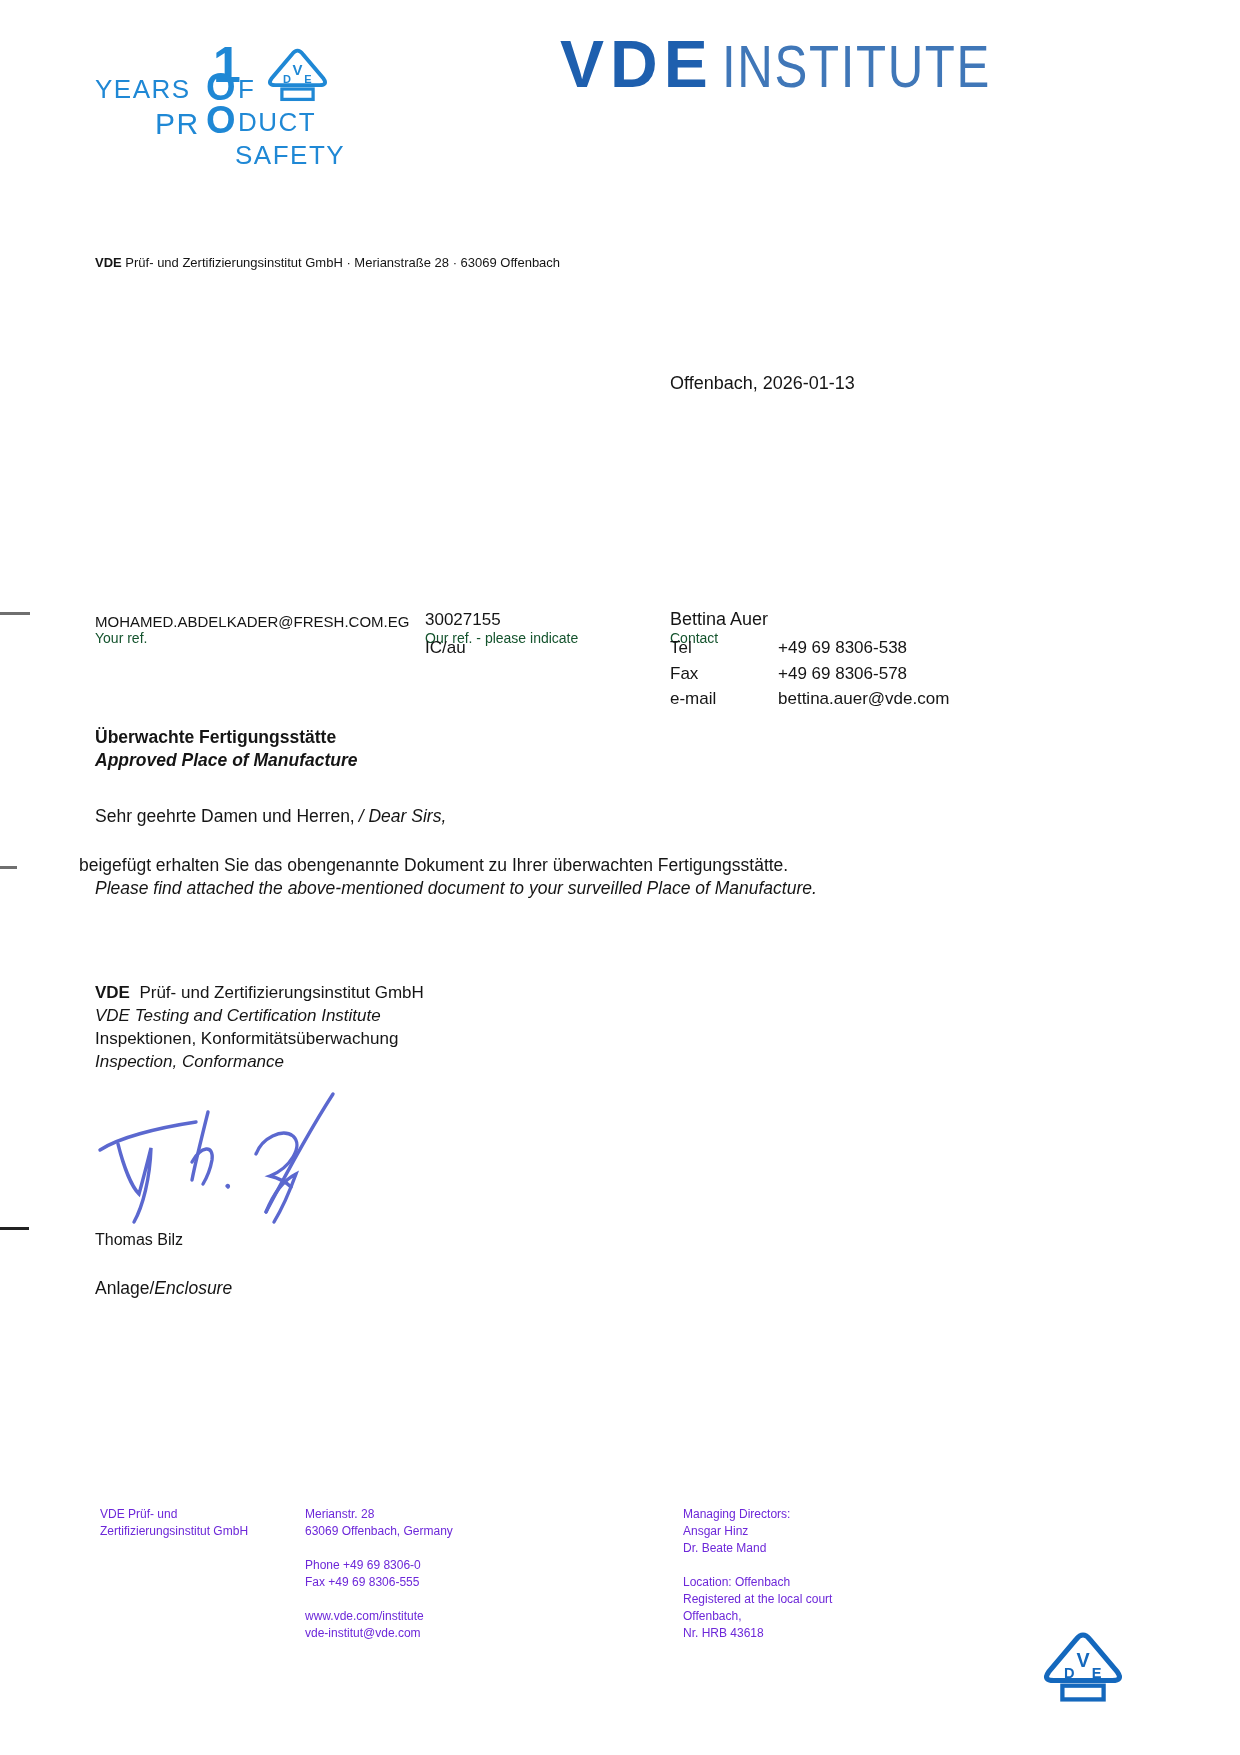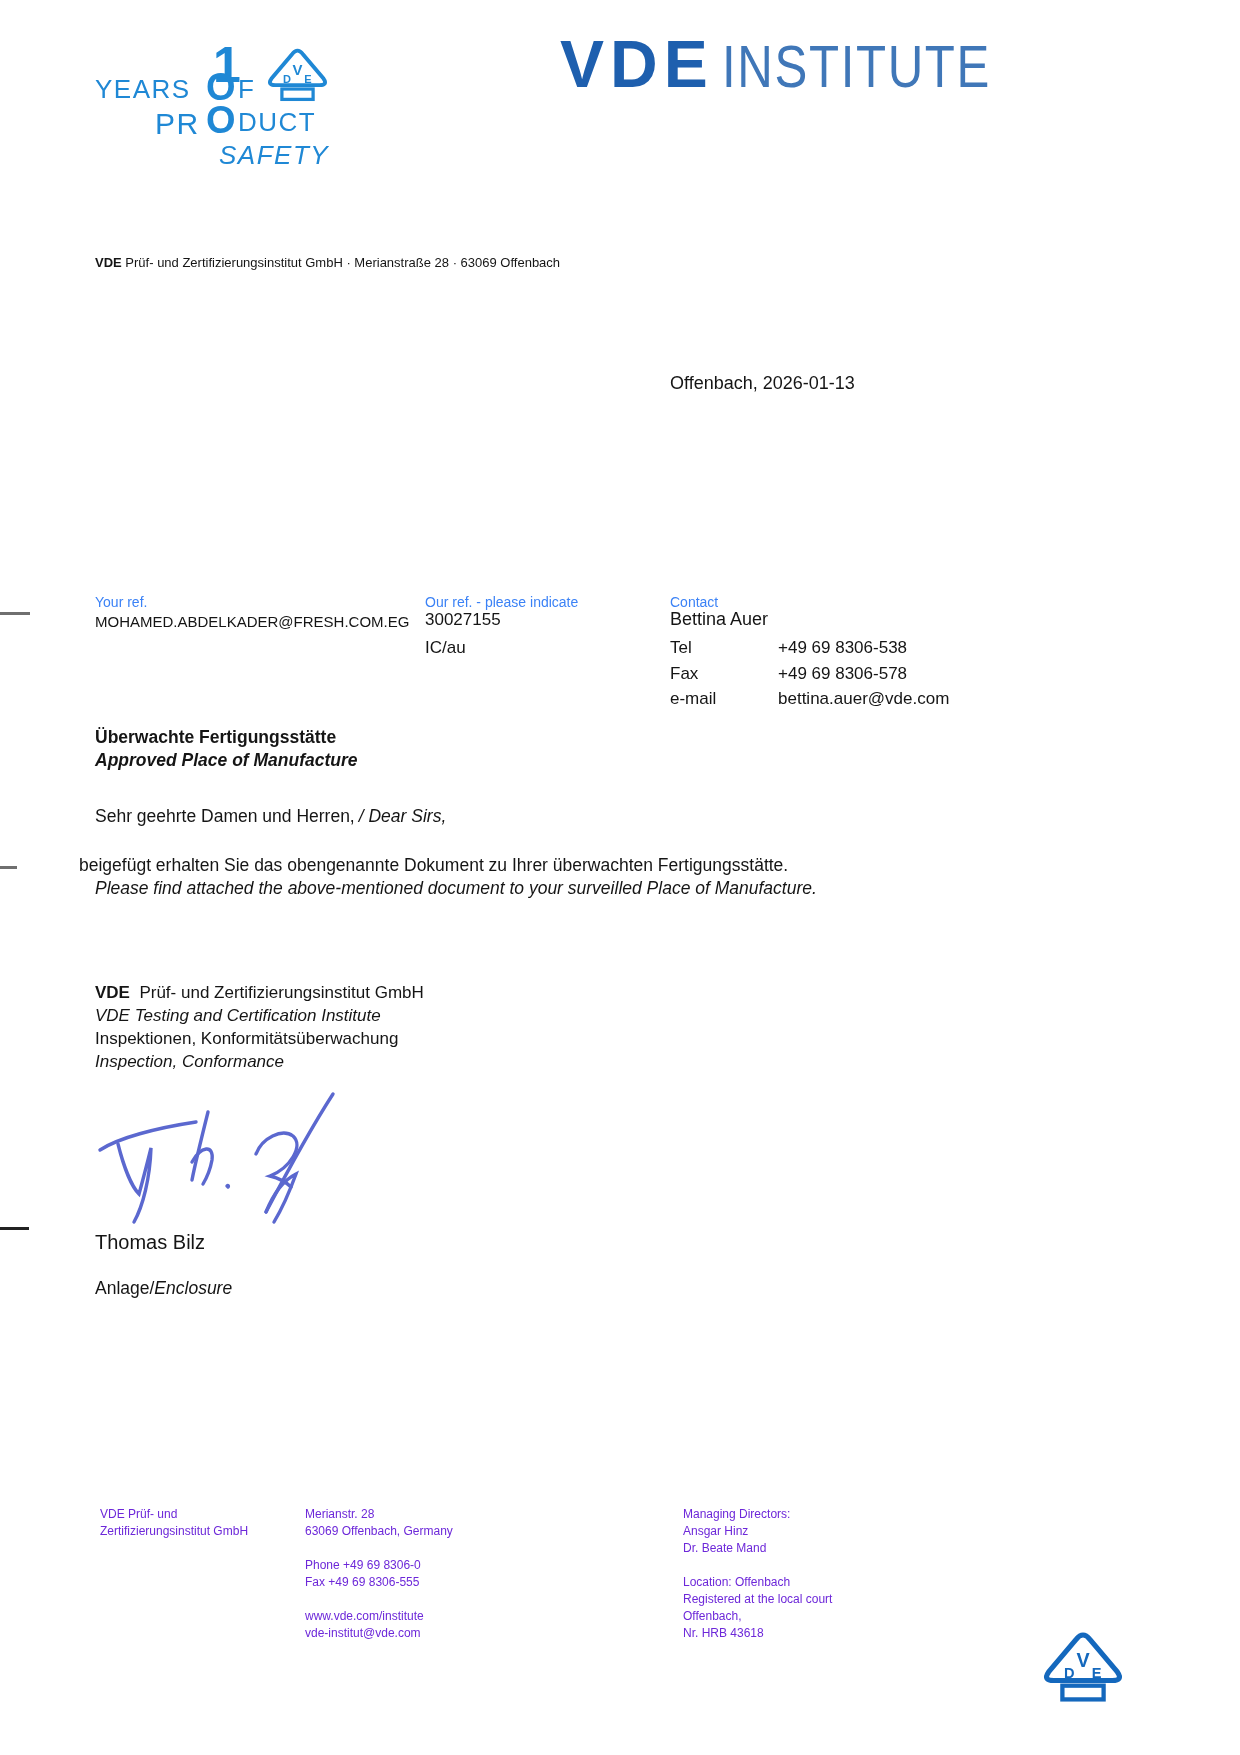--- a/index.html
+++ b/index.html
@@ -17,42 +17,42 @@
   
   .logo-years{position:absolute;left:95px;top:40px;width:250px;height:132px;color:var(--logo_light_blue);}
   .logo-years span{position:absolute;line-height:1;white-space:nowrap;}
   .ly-one{left:118px;top:0px;font-size:50px;font-weight:bold;}
   .ly-years{left:0px;top:36px;font-size:26px;letter-spacing:1.5px;}
   .ly-o1{left:111px;top:28px;font-size:38px;font-weight:bold;}
   .ly-f{left:143px;top:36px;font-size:26px;letter-spacing:1.5px;}
   .ly-pr{left:60px;top:69px;font-size:30px;letter-spacing:1.5px;}
   .ly-o2{left:111px;top:61px;font-size:38px;font-weight:bold;}
   .ly-duct{left:143px;top:69px;font-size:26px;letter-spacing:1.5px;}
-  .ly-safety{left:124px;top:102px;font-size:26px;letter-spacing:1.5px;font-style:italic;}
+  .ly-safety{left:140px;top:102px;font-size:26px;letter-spacing:1.5px;}
   .tri-top{position:absolute;left:170px;top:5px;width:65px;height:62px;color:var(--logo_light_blue);}
 
   
   .logo-vde{position:absolute;left:560px;top:31px;display:flex;align-items:baseline;white-space:nowrap;}
   .lv-vde{font-size:66px;font-weight:800;letter-spacing:6px;line-height:1;color:var(--vde_blue);}
   .lv-inst{font-size:60px;font-weight:400;letter-spacing:2px;line-height:1;color:var(--institute_blue);
            display:inline-block;transform:scaleX(0.82);transform-origin:left bottom;margin-left:8px;}
 
   
   .fold{position:absolute;left:0;height:3px;background:var(--fold_gray);}
   .fold-1{top:612px;width:30px;}
   .fold-2{top:866px;width:17px;}
   .fold-3{top:1227px;width:29px;background:#222;}
 
   
   .sender{left:95px;top:255px;font-size:13px;white-space:nowrap;}
   .keepspace{white-space:pre;}
   .recipient{left:95px;top:287px;font-size:18px;line-height:24px;}
   .dateline{left:670px;top:373px;font-size:18px;}
 
-  .ref-label{font-size:14px;color:#3b82f6;white-space:nowrap;}
+  .ref-label{font-size:14px;color:#14532d;white-space:nowrap;margin-top:36px;}
   .your-ref-label{left:95px;top:594px;}
   .your-ref-value{left:95px;top:613px;font-size:15px;white-space:nowrap;}
   .our-ref-label{left:425px;top:594px;}
   .our-ref-value{left:425px;top:610px;font-size:17px;}
   .our-ref-suffix{left:425px;top:638px;font-size:17px;}
   .contact-label{left:670px;top:594px;}
   .contact-name{left:670px;top:609px;font-size:18px;}
   .contact-row{position:absolute;left:670px;font-size:17px;white-space:nowrap;}
   .contact-row .lbl{display:inline-block;width:108px;}
   .row-tel{top:638px;}
@@ -63,21 +63,21 @@
   .subject-en{left:95px;top:750px;font-size:17.5px;font-weight:bold;font-style:italic;}
   .salutation{left:95px;top:806px;font-size:17.5px;}
   .salutation em{font-style:italic;margin-left:4px;}
   .body-de{left:79px;top:855px;font-size:17.5px;white-space:nowrap;}
   .body-en{left:95px;top:878px;font-size:17.5px;font-style:italic;white-space:nowrap;}
 
   .signblock{left:95px;top:981px;font-size:17px;line-height:23px;}
   .signblock .it{font-style:italic;}
   .sig-svg{position:absolute;left:90px;top:1086px;width:310px;height:140px;}
   .sig-svg path{stroke:var(--signature_ink);}
-  .signer{left:95px;top:1231px;font-size:20px;}
+  .signer{left:95px;top:1231px;font-size:16px;}
   .enclosure{left:95px;top:1278px;font-size:17.5px;}
   .enclosure em{font-style:italic;}
 
   
   .footer-col{position:absolute;top:1506px;font-size:12px;line-height:17px;color:#6d28d9;}
   .fc-1{left:100px;width:190px;}
   .fc-2{left:305px;width:170px;}
   .fc-3{left:480px;width:195px;}
   .fc-4{left:683px;width:210px;}
   .tri-bottom{position:absolute;left:1040px;top:1629px;width:86px;height:79px;color:var(--triangle_blue);}

